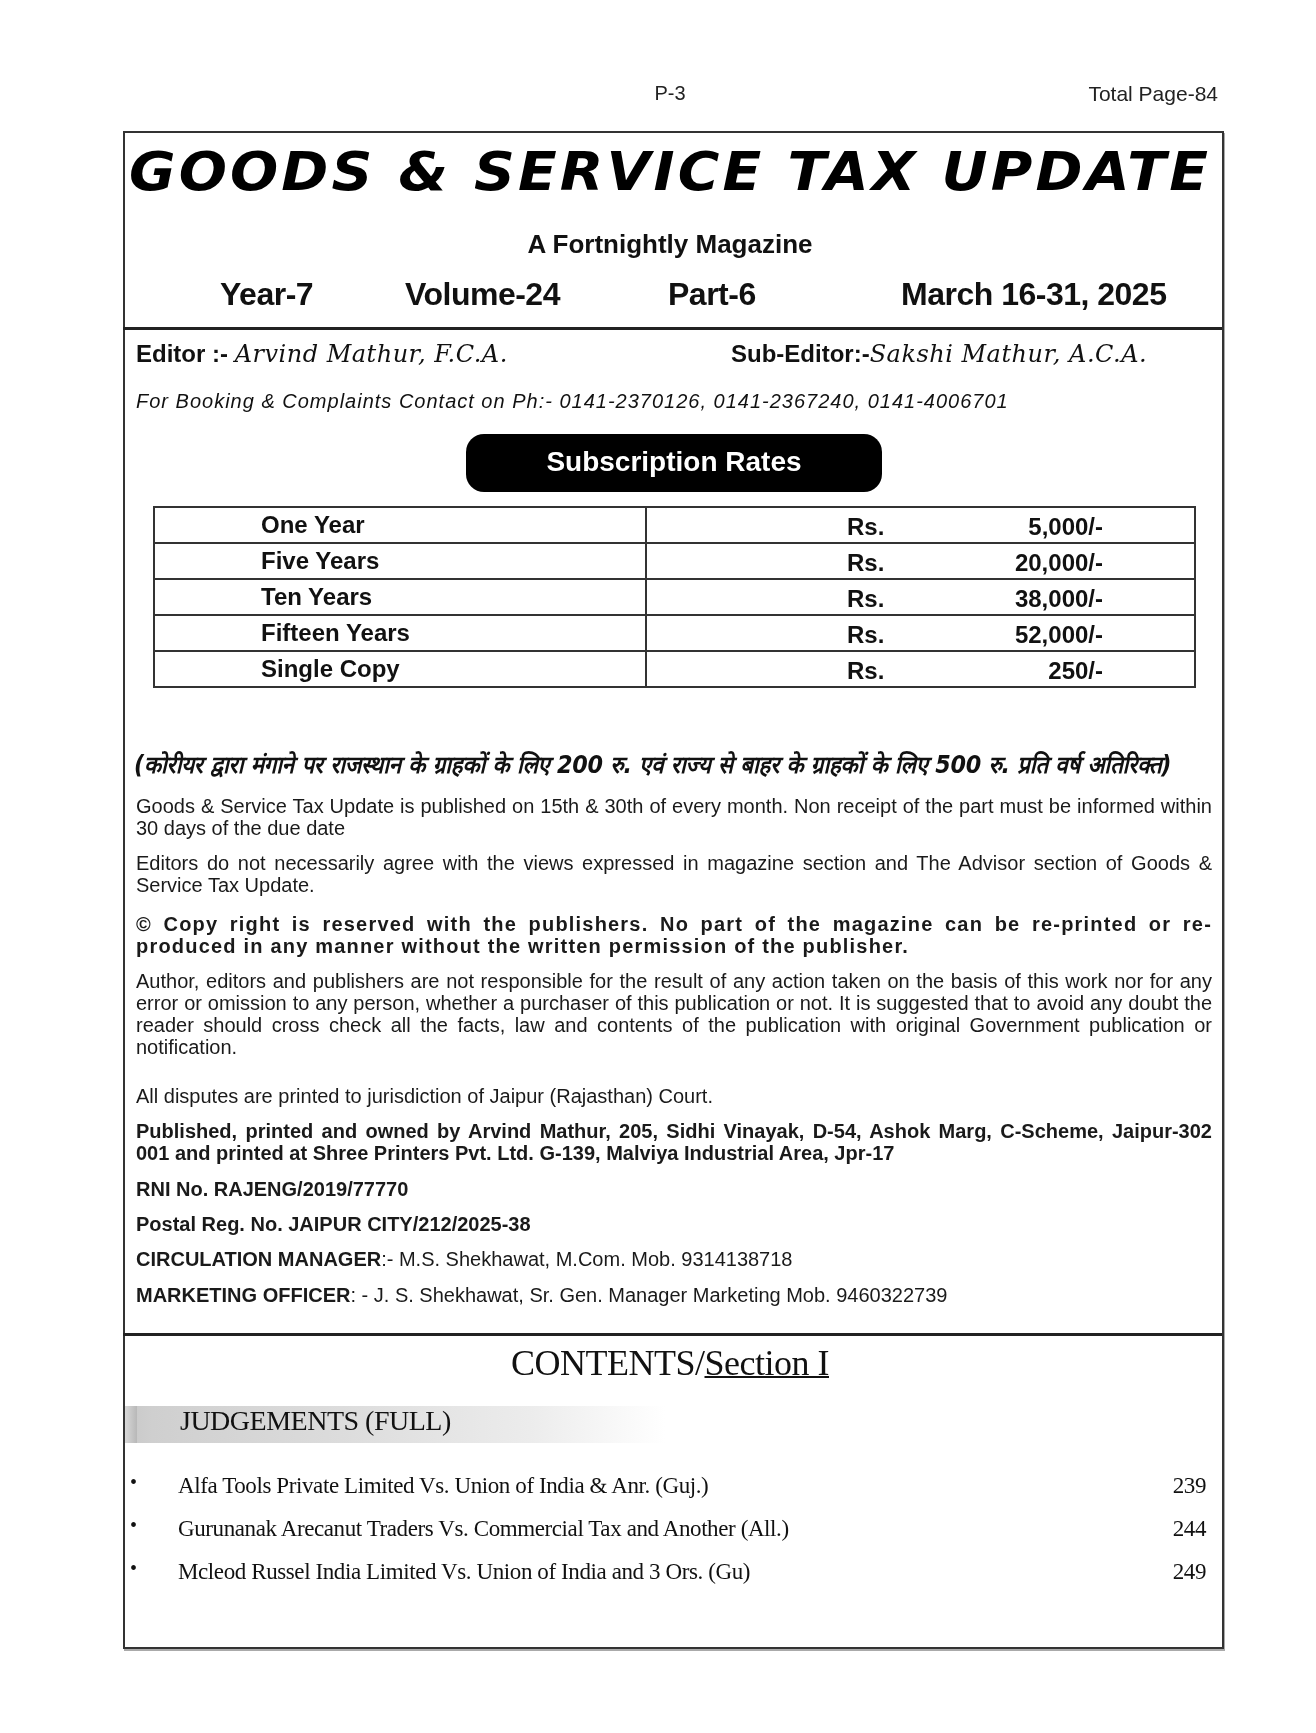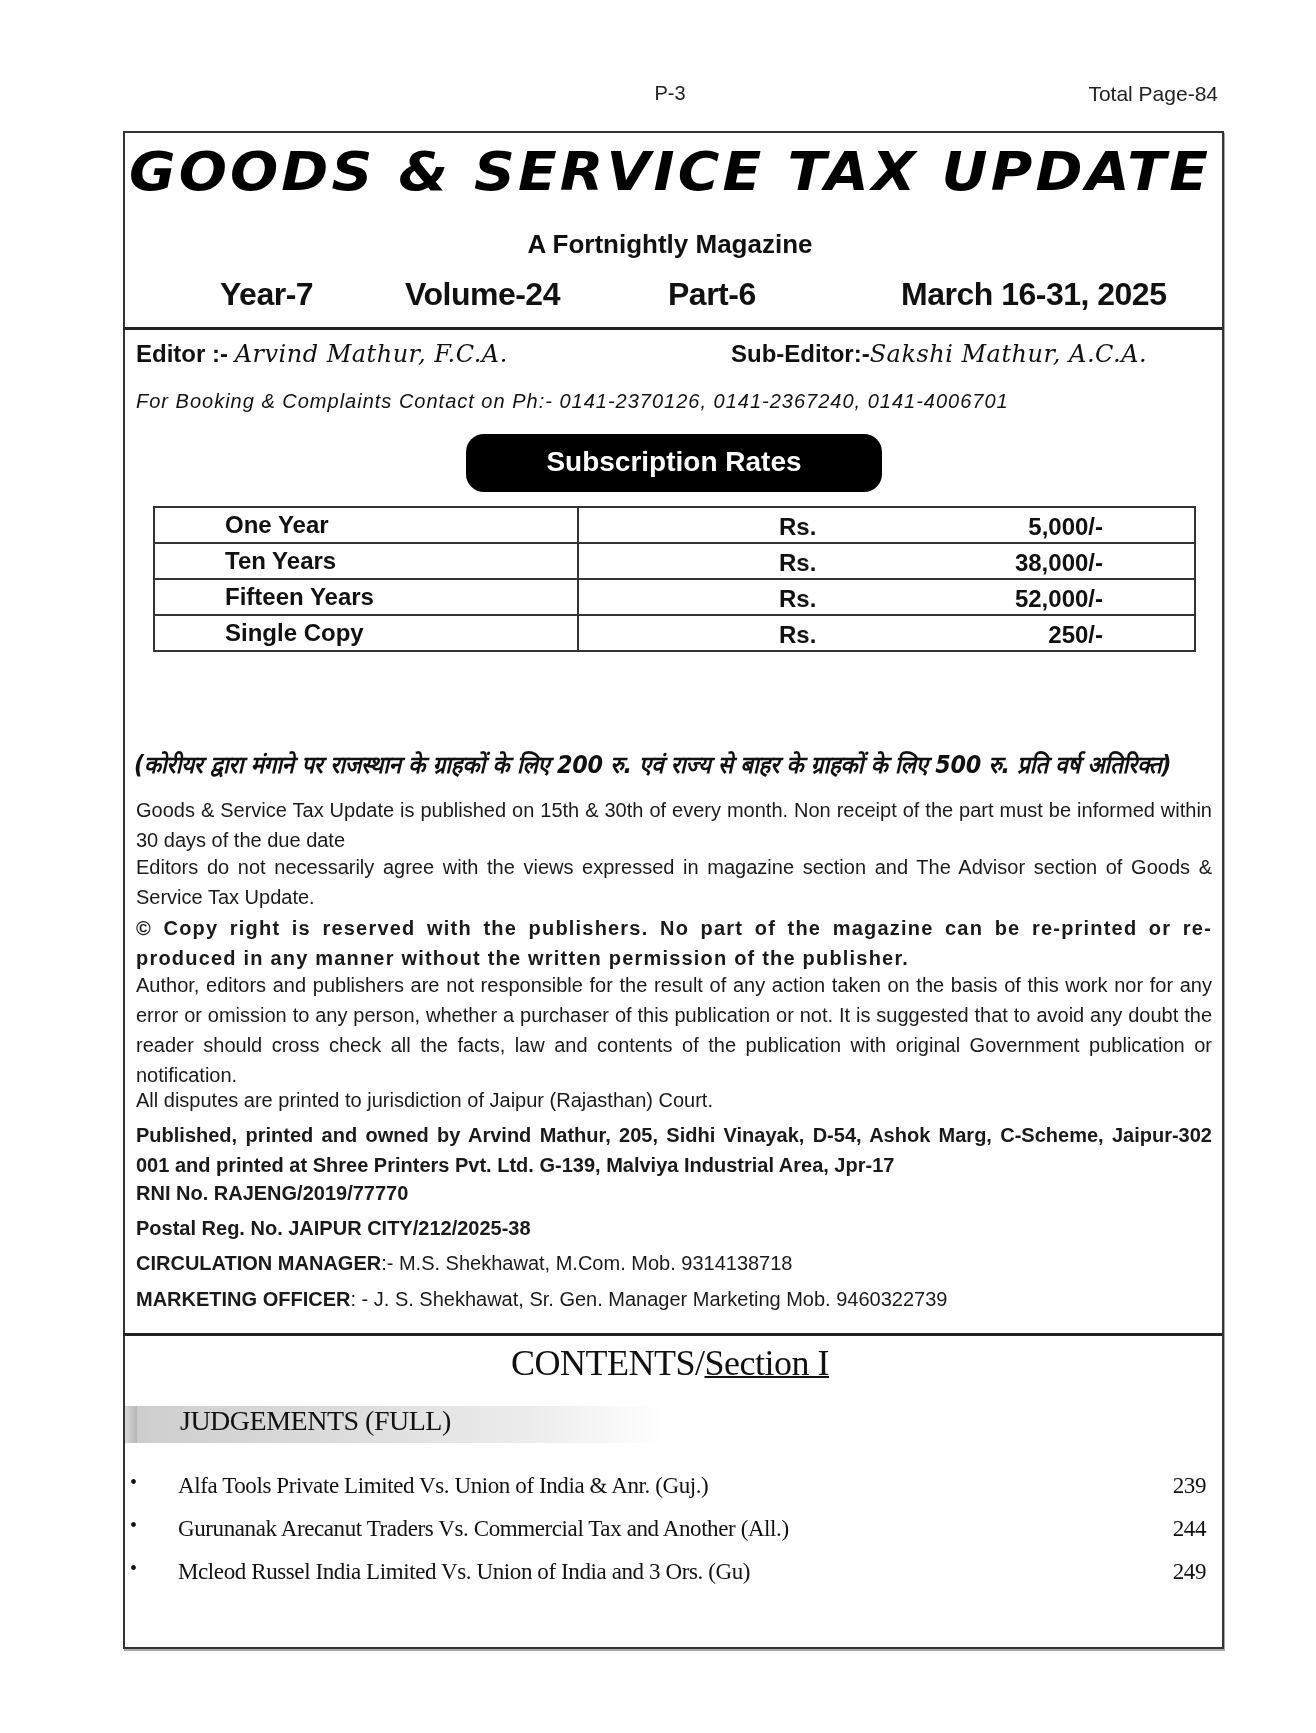--- a/index.html
+++ b/index.html
@@ -12,26 +12,26 @@
   .subtitle { left: 0; top: 229px; width: 1340px; text-align: center; font-weight: bold; font-size: 26px; color: #111; }
   .issue-row { top: 276px; font-weight: bold; font-size: 32px; color: #111; letter-spacing: -0.5px; }
   .divider { left: 123px; width: 1099px; height: 3px; background: #222; }
   .editor-row { top: 340px; font-size: 24px; }
   .editor-label { font-weight: bold; }
   .editor-name { font-family: "DejaVu Serif", serif; font-style: italic; font-size: 24px; letter-spacing: 0.5px; }
   .booking { left: 136px; top: 390px; font-size: 20px; font-weight: normal; font-style: italic; letter-spacing: 1px; color: #111; }
   .pill { left: 466px; top: 434px; width: 416px; height: 58px; background: #000; border-radius: 18px; color: #fff; font-weight: bold; font-size: 28px; text-align: center; line-height: 56px; }
   .rates-table { left: 153px; top: 506px; width: 1043px; border-collapse: collapse; font-size: 24px; font-weight: bold; }
   .rates-table td { border: 2px solid #333; height: 34px; padding: 0; }
-  .rates-table td.plan { width: 424px; padding-left: 70px; box-sizing: border-box; }
+  .rates-table td.plan { width: 492px; padding-left: 106px; box-sizing: border-box; }
   .rates-table td.amt { position: relative; }
   .rates-table .rs { position: absolute; left: 200px; top: 5px; }
   .rates-table .val { position: absolute; right: 91px; top: 5px; }
   .hindi { left: 134px; top: 747px; font-size: 24px; font-style: italic; font-weight: bold; color: #111; white-space: nowrap; font-family: "DejaVu Sans", sans-serif; letter-spacing: -0.3px; transform: scaleX(0.93); transform-origin: left; }
-  .para { left: 136px; width: 1076px; font-size: 20px; line-height: 30px; color: #1a1a1a; text-align: justify; }
+  .para { left: 136px; width: 1076px; font-size: 20px; line-height: 22px; color: #1a1a1a; text-align: justify; }
   .para.bold { font-weight: bold; }
   .para.copy { font-weight: bold; letter-spacing: 1.2px; }
   .contents-title { left: 0; top: 1342px; width: 1340px; text-align: center; font-family: "Liberation Serif", serif; font-size: 36px; letter-spacing: -0.5px; }
   .contents-title .sec { text-decoration: underline; text-decoration-thickness: 2px; }
   .judg-bar { left: 125px; top: 1406px; width: 540px; height: 37px; background: linear-gradient(to right, #c8c8c8 0%, #cfcfcf 5%, #dcdcdc 40%, #ececec 75%, #ffffff 100%); }
   .judg-bar .edge { position: absolute; left: 0; top: 0; width: 12px; height: 37px; background: linear-gradient(to right, #d8d8d8, #b8b8b8); }
   .judg-title { left: 180px; top: 1405px; font-family: "Liberation Serif", serif; font-size: 28px; letter-spacing: -0.5px; }
   .list-item { left: 130px; width: 1076px; font-family: "Liberation Serif", serif; font-size: 23px; letter-spacing: -0.4px; }
   .list-item .bullet { position: absolute; left: 0; top: -2px; font-size: 20px; }
   .list-item .case { position: absolute; left: 48px; }
@@ -66,20 +66,27 @@
 
 <div class="abs pill">Subscription Rates</div>
 
 <table class="abs rates-table">
   <tbody id="rates-body">
       <tr>
         <td class="plan">One Year</td>
         <td class="amt">
           <span class="rs">Rs.</span>
           <span class="val">5,000/-</span>
+        </td>
+      </tr>
+      <tr>
+        <td class="plan">Five Years</td>
+        <td class="amt">
+          <span class="rs">Rs.</span>
+          <span class="val">20,000/-</span>
         </td>
       </tr>
       <tr>
         <td class="plan">Ten Years</td>
         <td class="amt">
           <span class="rs">Rs.</span>
           <span class="val">38,000/-</span>
         </td>
       </tr>
       <tr>

